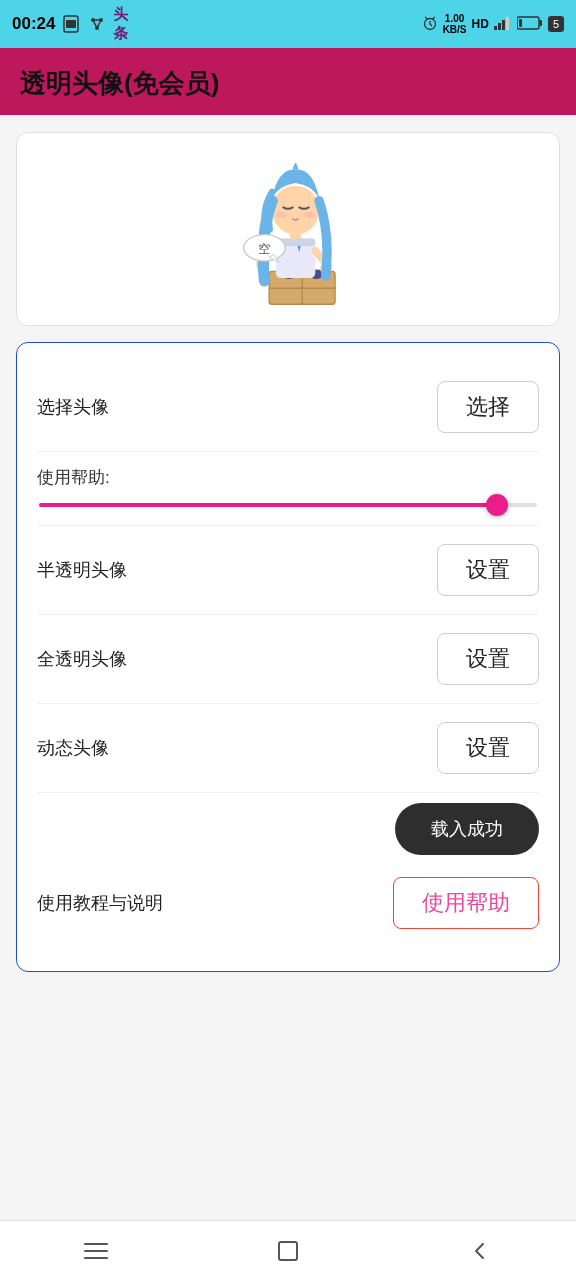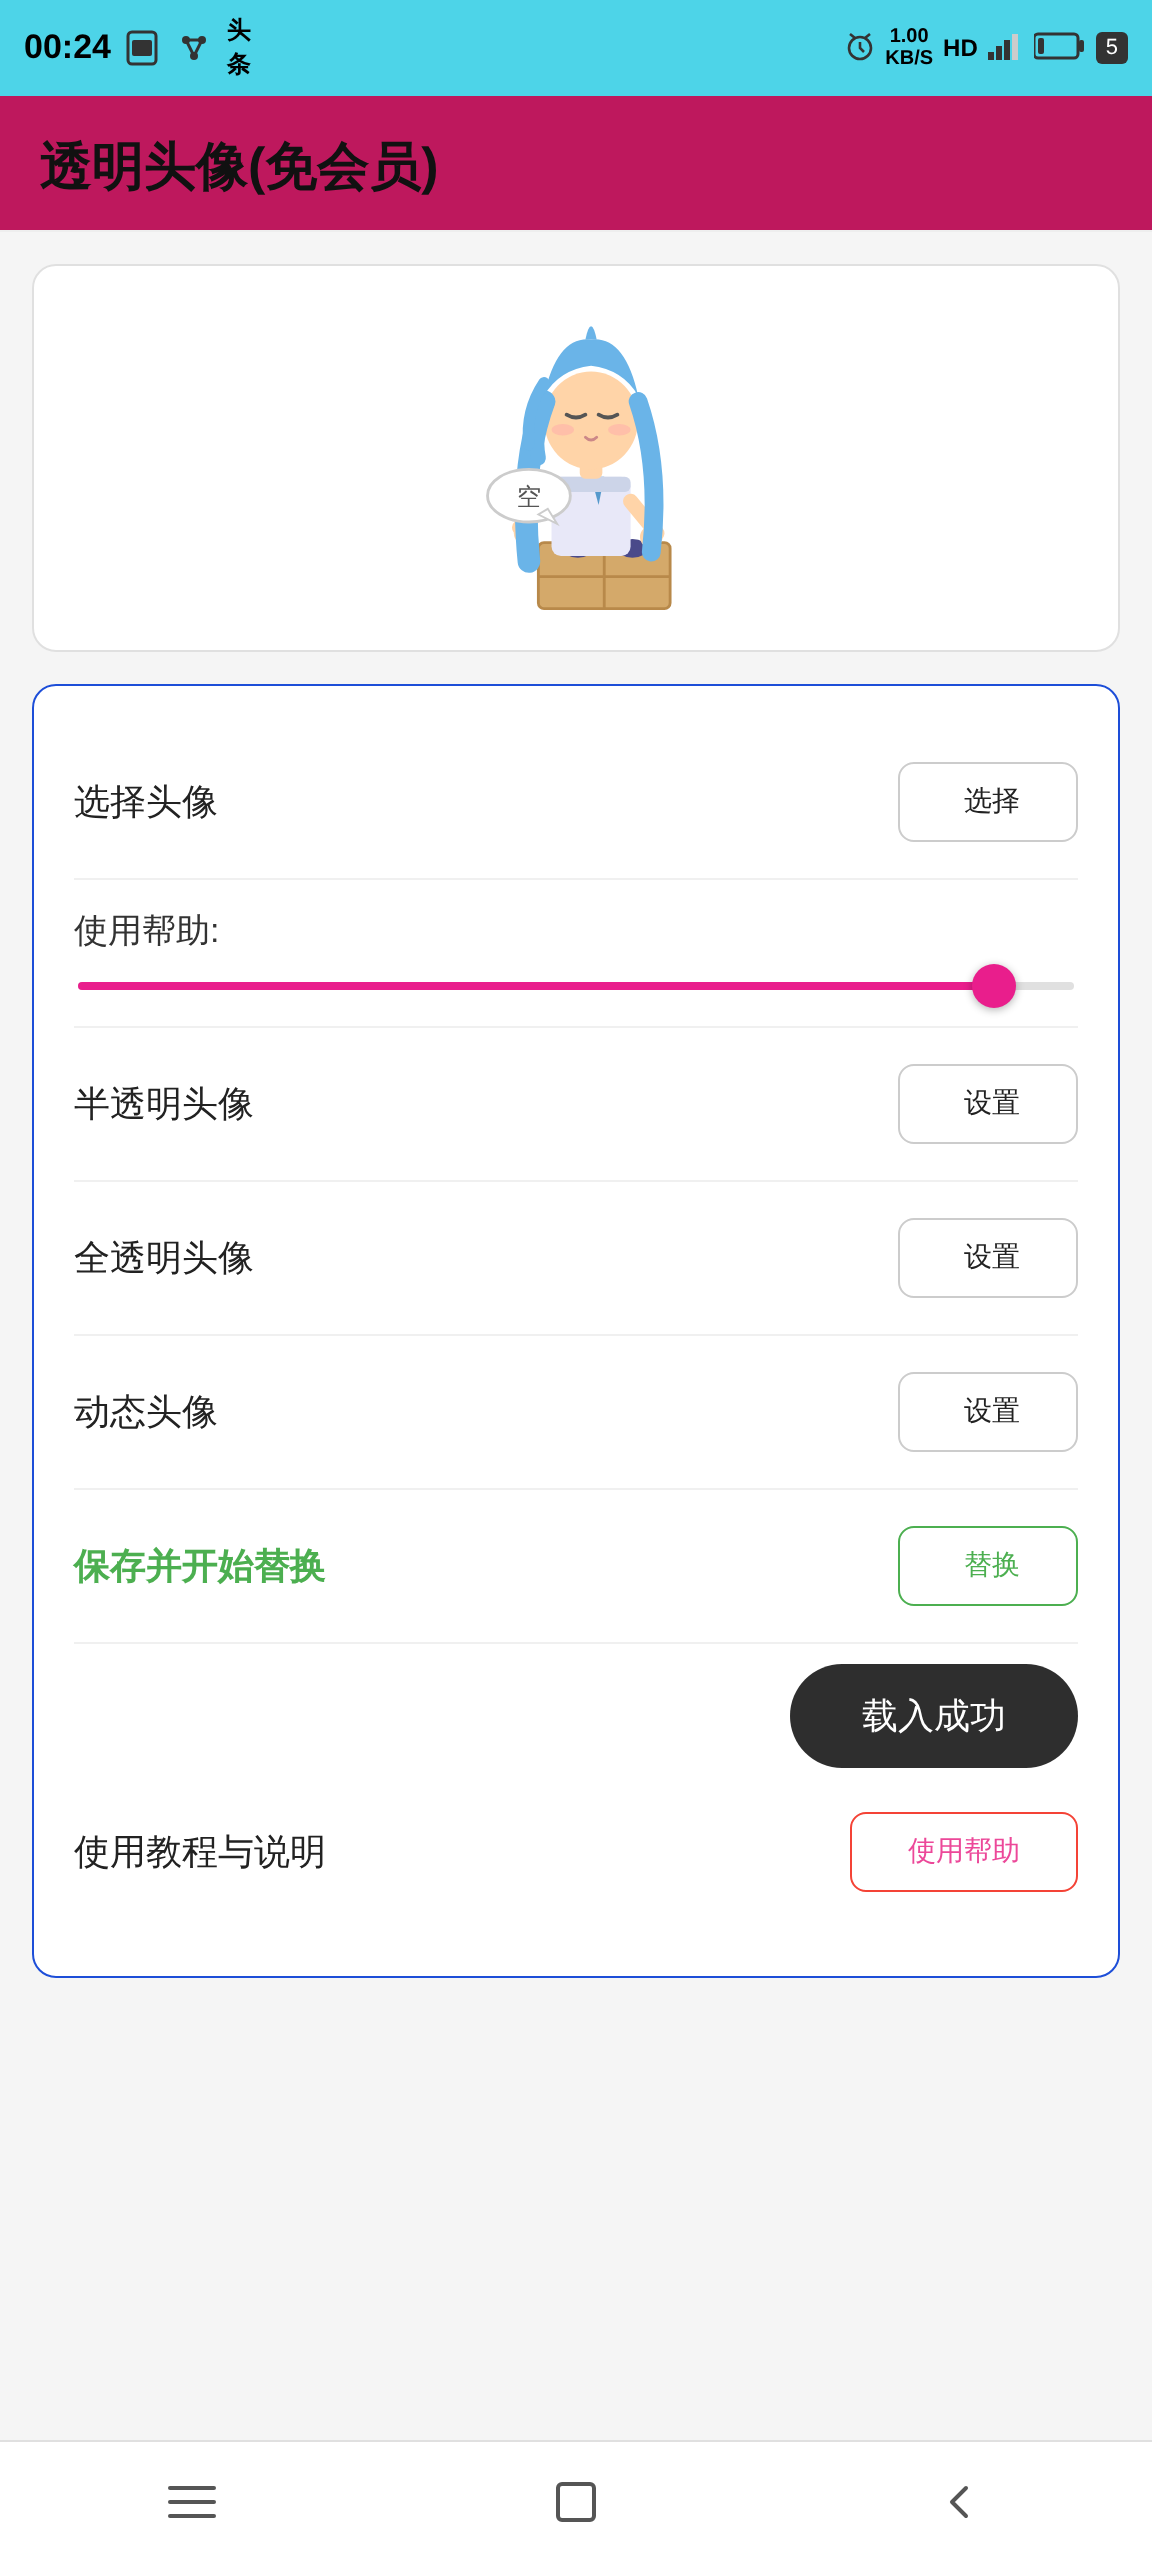--- a/index.html
+++ b/index.html
@@ -132,25 +132,25 @@
     .setting-label.green {
       color: #4CAF50;
       font-weight: 600;
     }
 
     .btn-setting {
       background: #fff;
       border: 1.5px solid #ccc;
       border-radius: 8px;
       padding: 10px 28px;
-      font-size: 14px;
+      font-size: 22px;
       color: #222;
       cursor: pointer;
       min-width: 90px;
-      text-align: right;
+      text-align: left;
     }
     .btn-setting.green {
       color: #4CAF50;
       border-color: #4CAF50;
     }
     .btn-setting.red {
       color: #ec4899;
       border-color: #f44336;
     }
 
@@ -243,21 +243,21 @@
       <svg width="18" height="18" viewBox="0 0 18 18">
         <circle cx="5" cy="5" r="2" fill="#333"></circle>
         <circle cx="13" cy="5" r="2" fill="#333"></circle>
         <circle cx="9" cy="13" r="2" fill="#333"></circle>
         <line x1="5" y1="5" x2="13" y2="5" stroke="#333" stroke-width="1.5"></line>
         <line x1="5" y1="5" x2="9" y2="13" stroke="#333" stroke-width="1.5"></line>
         <line x1="13" y1="5" x2="9" y2="13" stroke="#333" stroke-width="1.5"></line>
       </svg>
     </span>
 
-    <span class="status-icon" style="font-size:12px;color:#000000;font-weight:700;">头条</span>
+    <span class="status-icon" style="font-size:15px;color:#701a75;font-weight:700;">头条</span>
   </div>
   <div class="status-bar-right">
 
     <span>
       <svg width="16" height="16" viewBox="0 0 16 16">
           <circle cx="8" cy="9" r="5.5" fill="none" stroke="#333" stroke-width="1.3"></circle>
           <polyline points="8,6 8,9 10,11" fill="none" stroke="#333" stroke-width="1.3"></polyline>
           <line x1="3" y1="2" x2="5.5" y2="4" stroke="#333" stroke-width="1.3"></line>
           <line x1="13" y1="2" x2="10.5" y2="4" stroke="#333" stroke-width="1.3"></line>
         </svg>
@@ -369,24 +369,20 @@
     <div class="setting-row">
       <span class="setting-label">全透明头像</span>
       <button class="btn-setting">设置</button>
     </div>
 
     <div class="setting-row">
       <span class="setting-label">动态头像</span>
       <button class="btn-setting">设置</button>
     </div>
 
-    <div class="setting-row">
-      <span class="setting-label green">保存并开始替换</span>
-      <button class="btn-setting green">替换</button>
-    </div>
 
     <div class="toast-container">
       <div class="toast">载入成功</div>
     </div>
 
     <div class="setting-row">
       <span class="setting-label">使用教程与说明</span>
       <button class="btn-setting red">使用帮助</button>
     </div>
 

